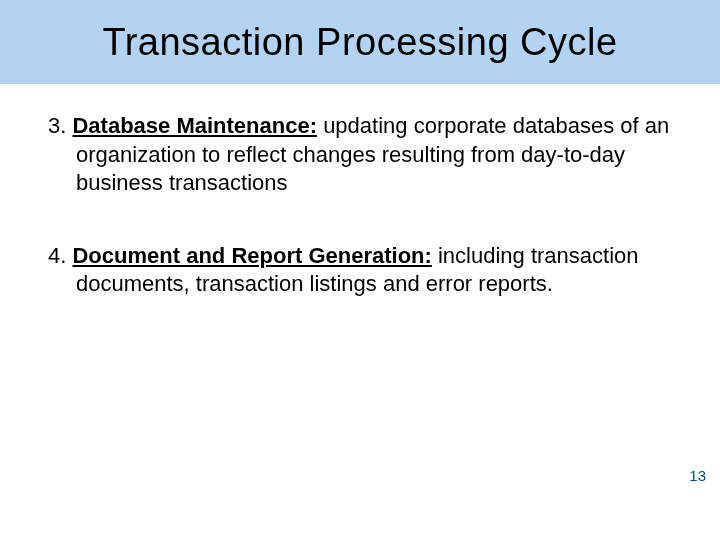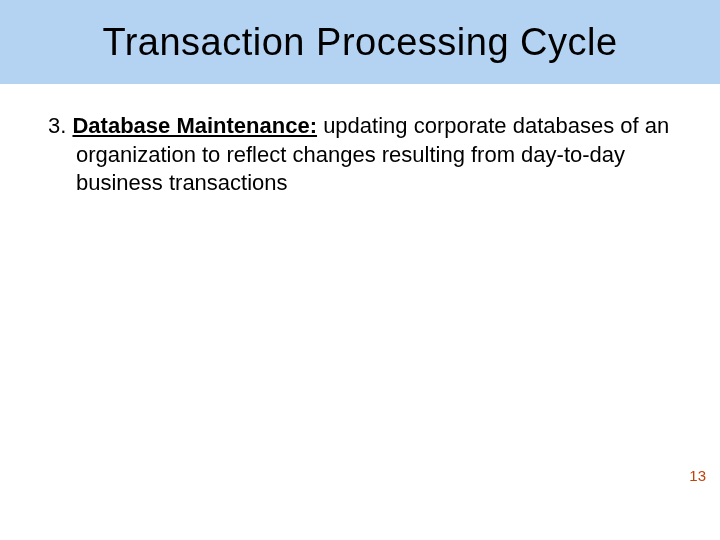--- a/index.html
+++ b/index.html
@@ -43,34 +43,38 @@
   }
   .item .heading {
     font-weight: bold;
     text-decoration: underline;
   }
   .page-number {
     position: absolute;
     right: 14px;
     bottom: 56px;
     font-size: 15px;
-    color: #c2410c;
+    color: #0c4a6e;
   }
 </style>
 </head>
 <body>
 
 <div class="title-bar">
   <h1>Transaction Processing Cycle</h1>
 </div>
 
 <div class="content">
 
   <div class="item">
     <span class="num">3.</span>
     <span class="heading">Database Maintenance:</span><span> updating corporate databases of an organization to reflect changes resulting from day-to-day business transactions</span>
   </div>
 
+  <div class="item">
+    <span class="num">4.</span>
+    <span class="heading">Document and Report Generation:</span><span> including transaction documents, transaction listings and error reports.</span>
+  </div>
 
 
 </div>
 
 <div class="page-number">13</div>
 
 </body></html>

